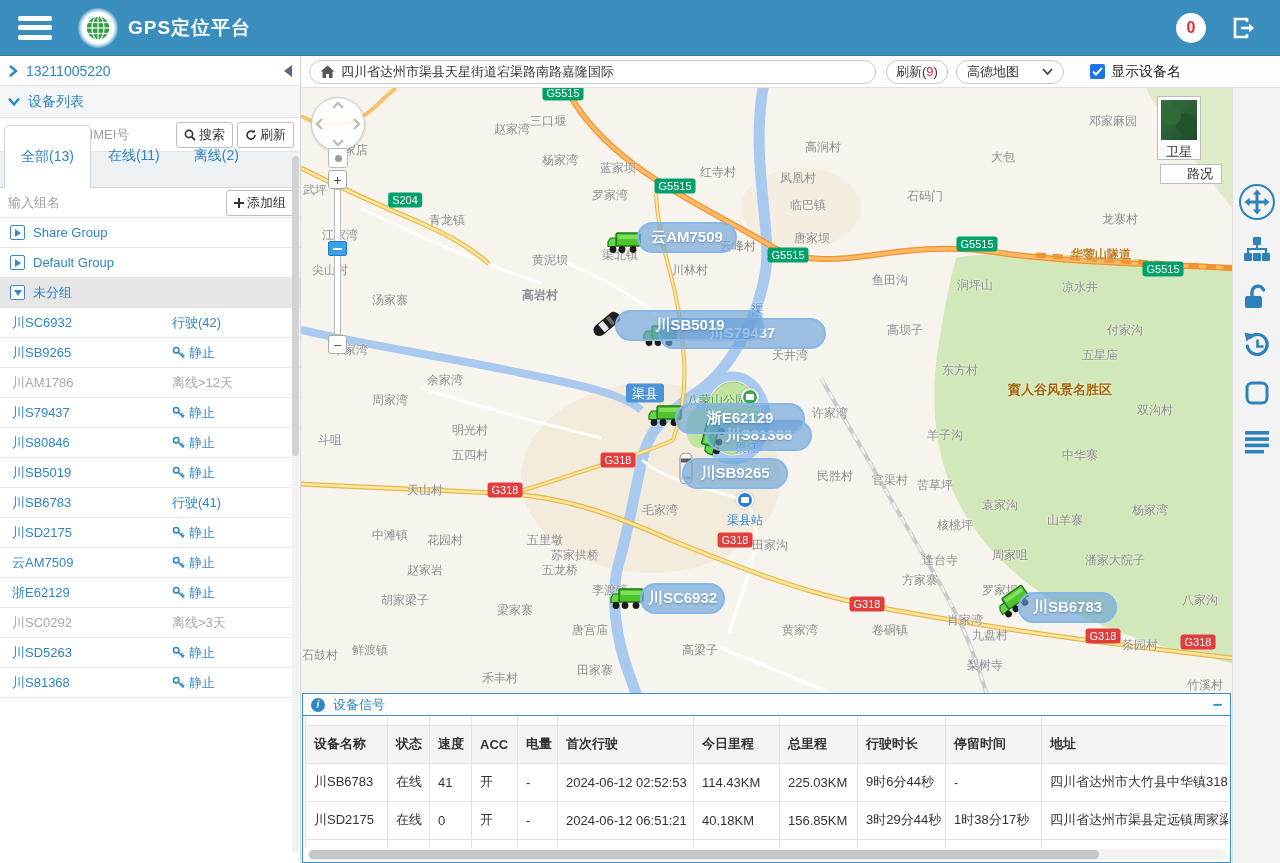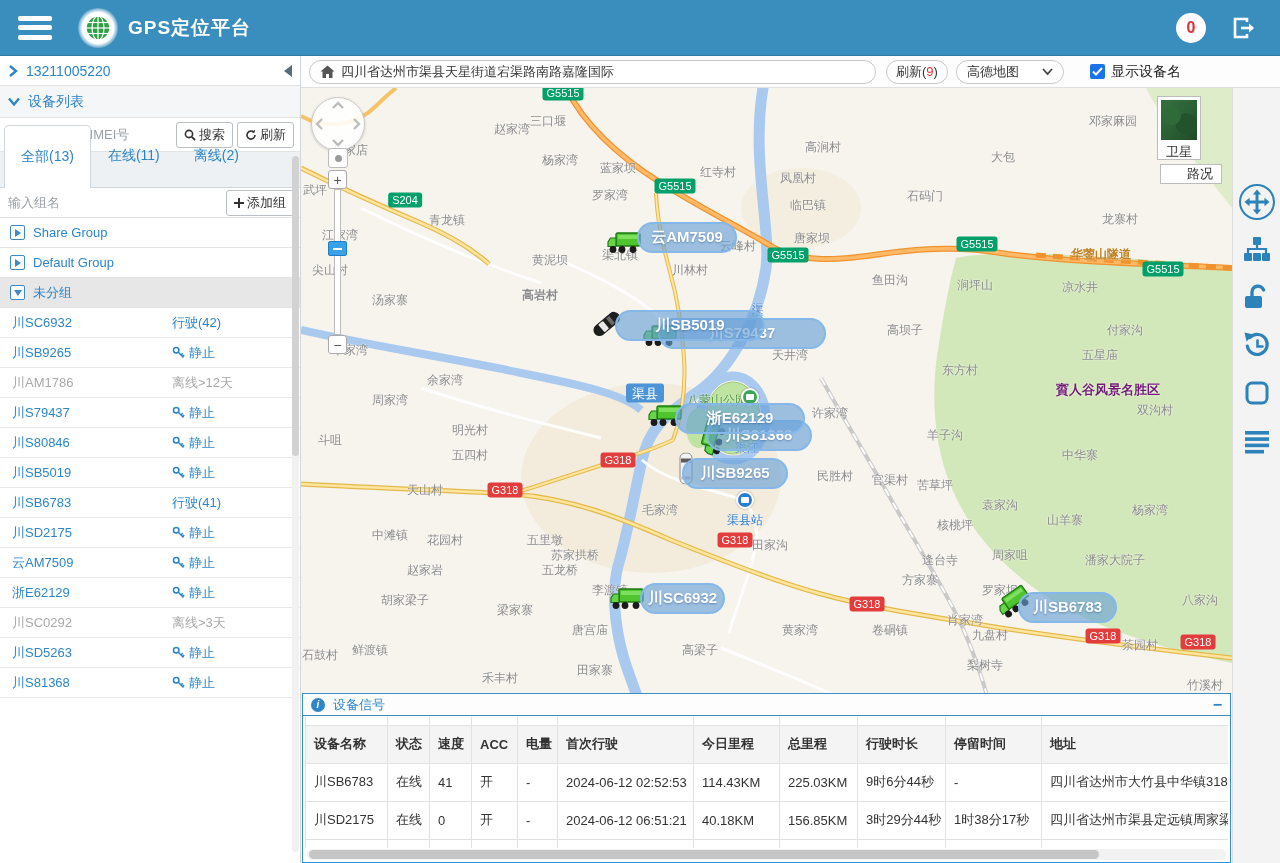--- a/index.html
+++ b/index.html
@@ -50,21 +50,21 @@
   .map-select{display:flex;align-items:center;justify-content:space-between;border:1px solid #c9c9c9;border-radius:12px;height:22px;padding:0 10px;margin-left:8px;background:#fff;color:#333;font-size:13px;width:86px;cursor:pointer;}
   .chk-wrap{display:flex;align-items:center;margin-left:26px;cursor:pointer;}
   .chkbox{width:15px;height:15px;border-radius:2px;background:#1a73e8;display:flex;align-items:center;justify-content:center;}
   .chk-label{font-size:14px;color:#222;margin-left:6px;}
   
   .map{position:absolute;left:301px;top:88px;width:931px;height:775px;overflow:hidden;background:#f7f4ee;}
   .map svg.base{position:absolute;left:0;top:0;}
   .map-label{position:absolute;font-size:12px;color:#8b8b8b;white-space:nowrap;transform:translate(-50%,-50%);z-index:2;text-shadow:0 0 2px #fff;}
   .map-label.water{color:#5f8fd0;}
   .map-label.water-v{color:#5f8fd0;writing-mode:vertical-rl;letter-spacing:3px;}
-  .map-label.scenic{color:#701a75;font-weight:bold;font-size:13px;margin-left:48px;}
+  .map-label.scenic{color:#a16207;font-weight:bold;font-size:13px;}
   .map-label.park-text{color:#4f9440;}
   .map-label.station-text{color:#2b7cd3;}
   .map-label.roadname{color:#c07f1f;font-weight:bold;}
   .badge{position:absolute;transform:translate(-50%,-50%);color:#fff;font-size:11px;line-height:1;padding:2px 4px;border-radius:3px;white-space:nowrap;z-index:3;}
   .badge.green{background:#00a06a;}
   .badge.red{background:#e23c3c;}
   .badge.town{background:#4d94d6;font-size:13px;padding:3px 6px;}
   .poi{position:absolute;width:18px;height:18px;border-radius:50%;border:2px solid #fff;box-sizing:border-box;transform:translate(-50%,-50%);box-shadow:0 0 2px rgba(0,0,0,.35);z-index:4;display:flex;align-items:center;justify-content:center;}
   .poi.station{background:#2b7cd3;}
   .poi.park{background:#3aa655;}

